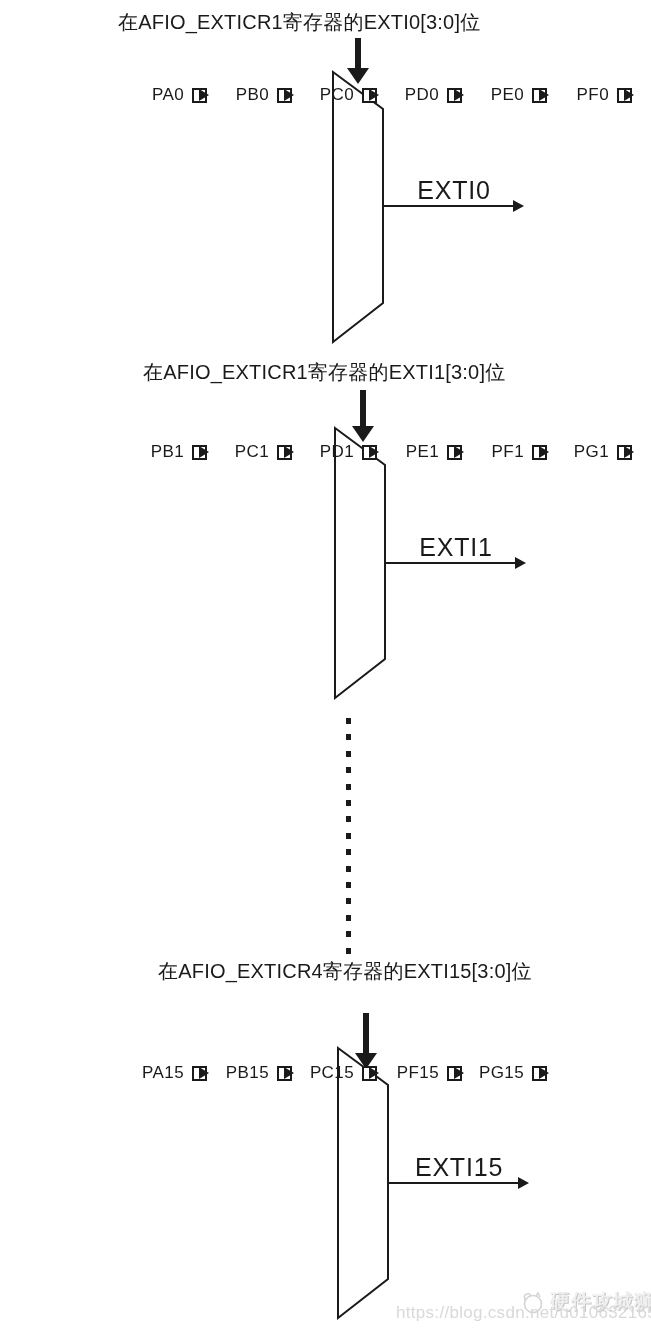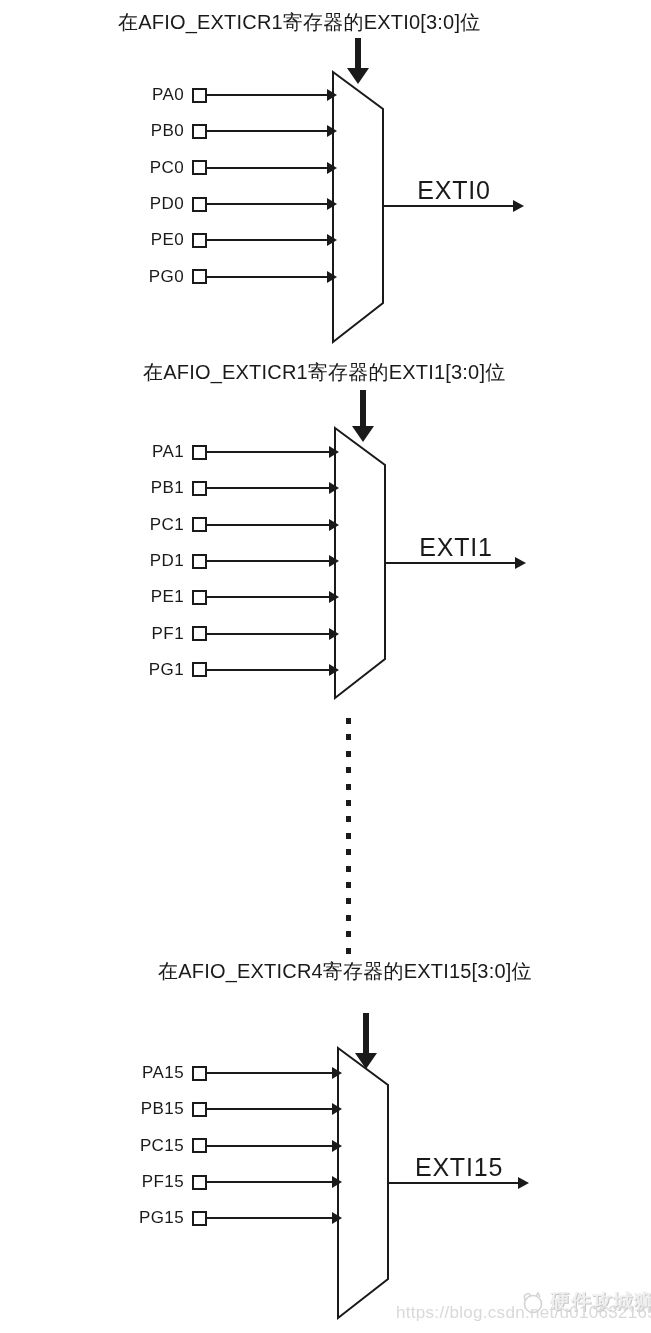--- a/index.html
+++ b/index.html
@@ -32,21 +32,21 @@
   #ctrl-2 { left:363px; top:1013px; height:40px; }
 
   
   .mux-svg { position:absolute; width:56px; height:274px; overflow:visible; }
   #mux-0 { left:331px; top:70px;   }
   #mux-1 { left:333px; top:426px;  }
   #mux-2 { left:336px; top:1046px; }
   .mux-svg polygon { fill:#ffffff; stroke:#1a1a1a; stroke-width:2; stroke-linejoin:miter; }
 
   
-  .rows { position:absolute; display:flex; flex-direction:column; }
+  .rows { position:absolute; display:flex; flex-direction:row; }
   #rows-0 { left:122px; top:77px;   width:213px; }
   #rows-1 { left:122px; top:434px;  width:215px; }
   #rows-2 { left:122px; top:1055px; width:218px; }
   .row { height:36.3px; display:flex; align-items:center; }
   .pin {
     width:62px; text-align:right; font-size:17px; padding-right:8px;
     letter-spacing:0.4px; flex:none; color:#1a1a1a;
   }
   .pad {
     width:11px; height:11px; border:2.5px solid #1a1a1a; background:#ffffff;
@@ -129,41 +129,41 @@
       <span class="pin">PD0</span>
       <span class="pad"></span>
       <span class="wire"></span>
     </div>
     <div class="row">
       <span class="pin">PE0</span>
       <span class="pad"></span>
       <span class="wire"></span>
     </div>
     <div class="row">
+      <span class="pin">PF0</span>
+      <span class="pad"></span>
+      <span class="wire"></span>
+    </div>
+    <div class="row">
       <span class="pin">PG0</span>
       <span class="pad"></span>
       <span class="wire"></span>
     </div>
   </div>
   <div class="output" id="out-0">
     <span class="out-label">EXTI0</span>
     <div class="out-wire"></div>
   </div>
 
   <div class="block-title" id="title-1">在AFIO_EXTICR1寄存器的EXTI1[3:0]位</div>
   <div class="ctrl-arrow" id="ctrl-1"></div>
   <svg class="mux-svg" id="mux-1" viewBox="0 0 56 274">
     <polygon points="2,2 52,39 52,233 2,272"></polygon>
   </svg>
   <div class="rows" id="rows-1">
-    <div class="row">
-      <span class="pin">PA1</span>
-      <span class="pad"></span>
-      <span class="wire"></span>
-    </div>
     <div class="row">
       <span class="pin">PB1</span>
       <span class="pad"></span>
       <span class="wire"></span>
     </div>
     <div class="row">
       <span class="pin">PC1</span>
       <span class="pad"></span>
       <span class="wire"></span>
     </div>

